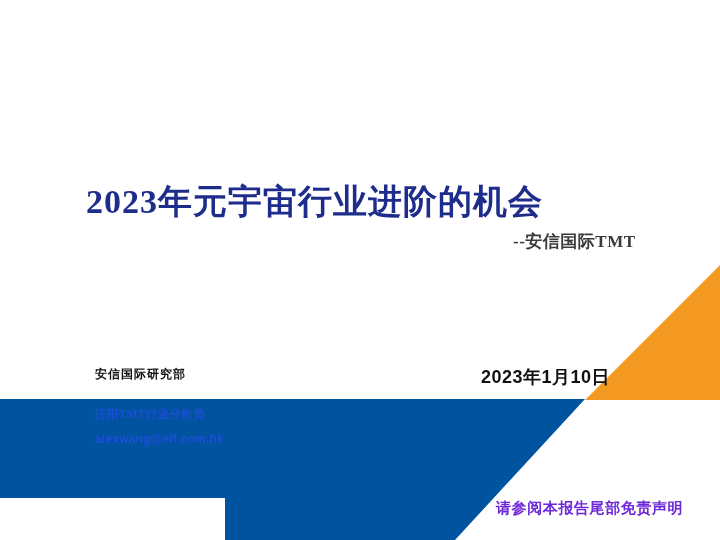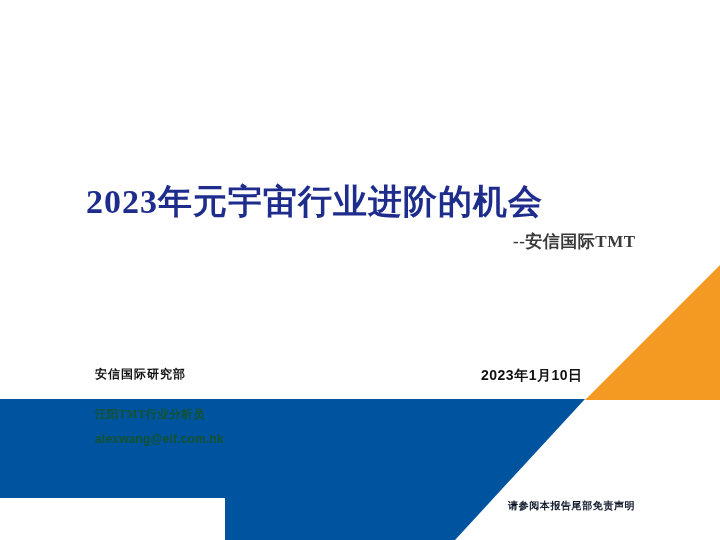--- a/index.html
+++ b/index.html
@@ -56,52 +56,52 @@
     font-weight: bold;
     font-size: 12px;
     letter-spacing: 1px;
     color: #111111;
   }
   #report-date {
     left: 481px;
     top: 368px;
     font-family: "Liberation Sans", sans-serif;
     font-weight: bold;
-    font-size: 14px;
+    font-size: 18px;
     letter-spacing: 0.5px;
     color: #111111;
   }
   #analyst-block {
     left: 95px;
     top: 408px;
-    color: #14532d;
+    color: #1d4ed8;
   }
   #analyst-name {
     font-family: "Liberation Serif", serif;
     font-weight: bold;
     font-size: 11.5px;
     letter-spacing: 0.3px;
     display: block;
   }
   #analyst-email {
     font-family: "Liberation Sans", sans-serif;
     font-weight: bold;
     font-size: 12px;
     letter-spacing: 0.2px;
     display: block;
     margin-top: 12px;
   }
   #disclaimer {
-    left: 508px;
+    left: 496px;
     top: 500px;
     font-family: "Liberation Serif", serif;
     font-weight: bold;
-    font-size: 10px;
+    font-size: 15px;
     letter-spacing: 0.6px;
-    color: #0f172a;
+    color: #6d28d9;
   }
 </style>
 </head>
 <body>
 
 <div id="slide">
 
   <svg id="shapes" viewBox="0 0 720 540">
     <polygon points="720,265 720,400 585,400" fill="#F49A22"></polygon>
     <polygon points="0,399 585,399 455,540 225,540 225,498 0,498" fill="#00539F"></polygon>

